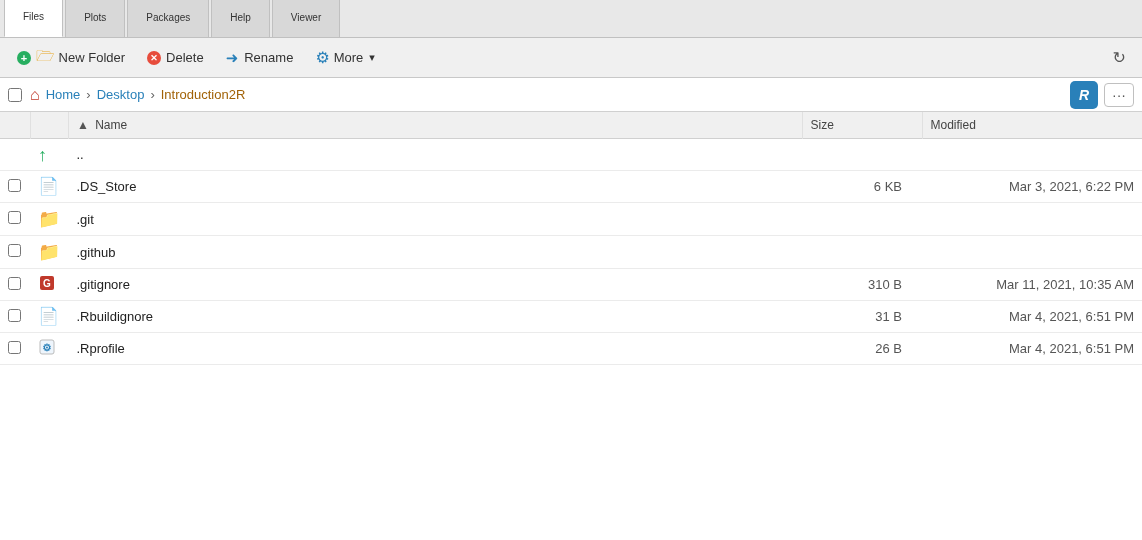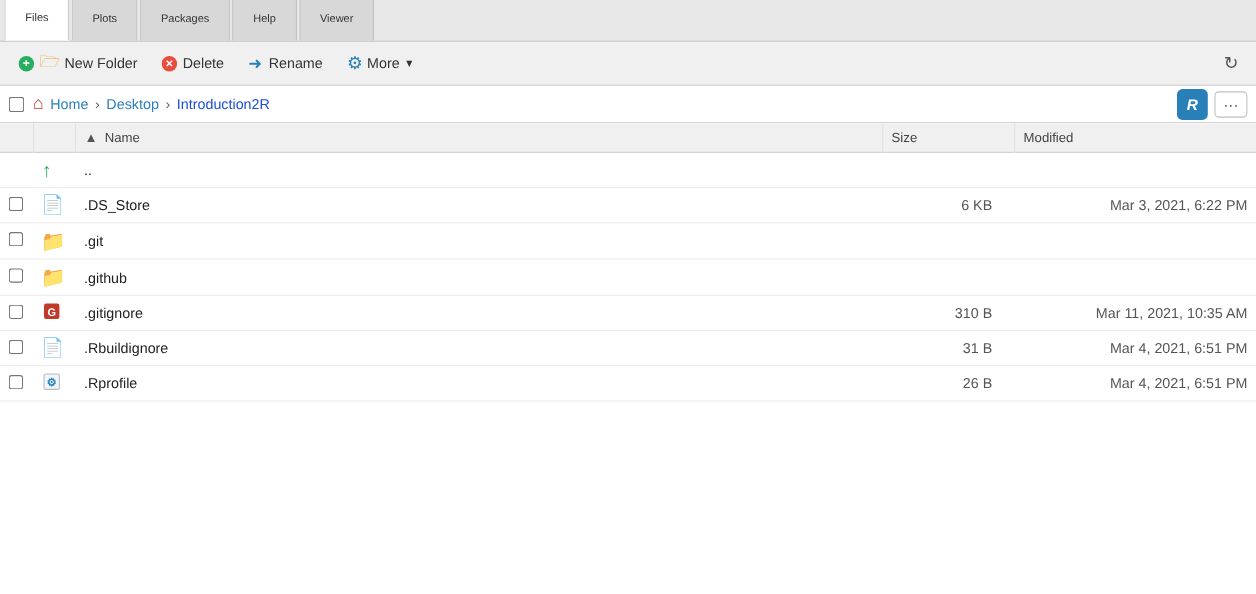--- a/index.html
+++ b/index.html
@@ -104,21 +104,21 @@
     .breadcrumb-link {
       color: #2980b9;
       cursor: pointer;
       text-decoration: none;
     }
     .breadcrumb-sep {
       color: #666;
       margin: 0 2px;
     }
     .breadcrumb-current {
-      color: #1d4ed8;
+      color: #a16207;
     }
     .breadcrumb-right {
       margin-left: auto;
       display: flex;
       align-items: center;
       gap: 6px;
     }
     .r-icon {
       width: 28px;
       height: 28px;

